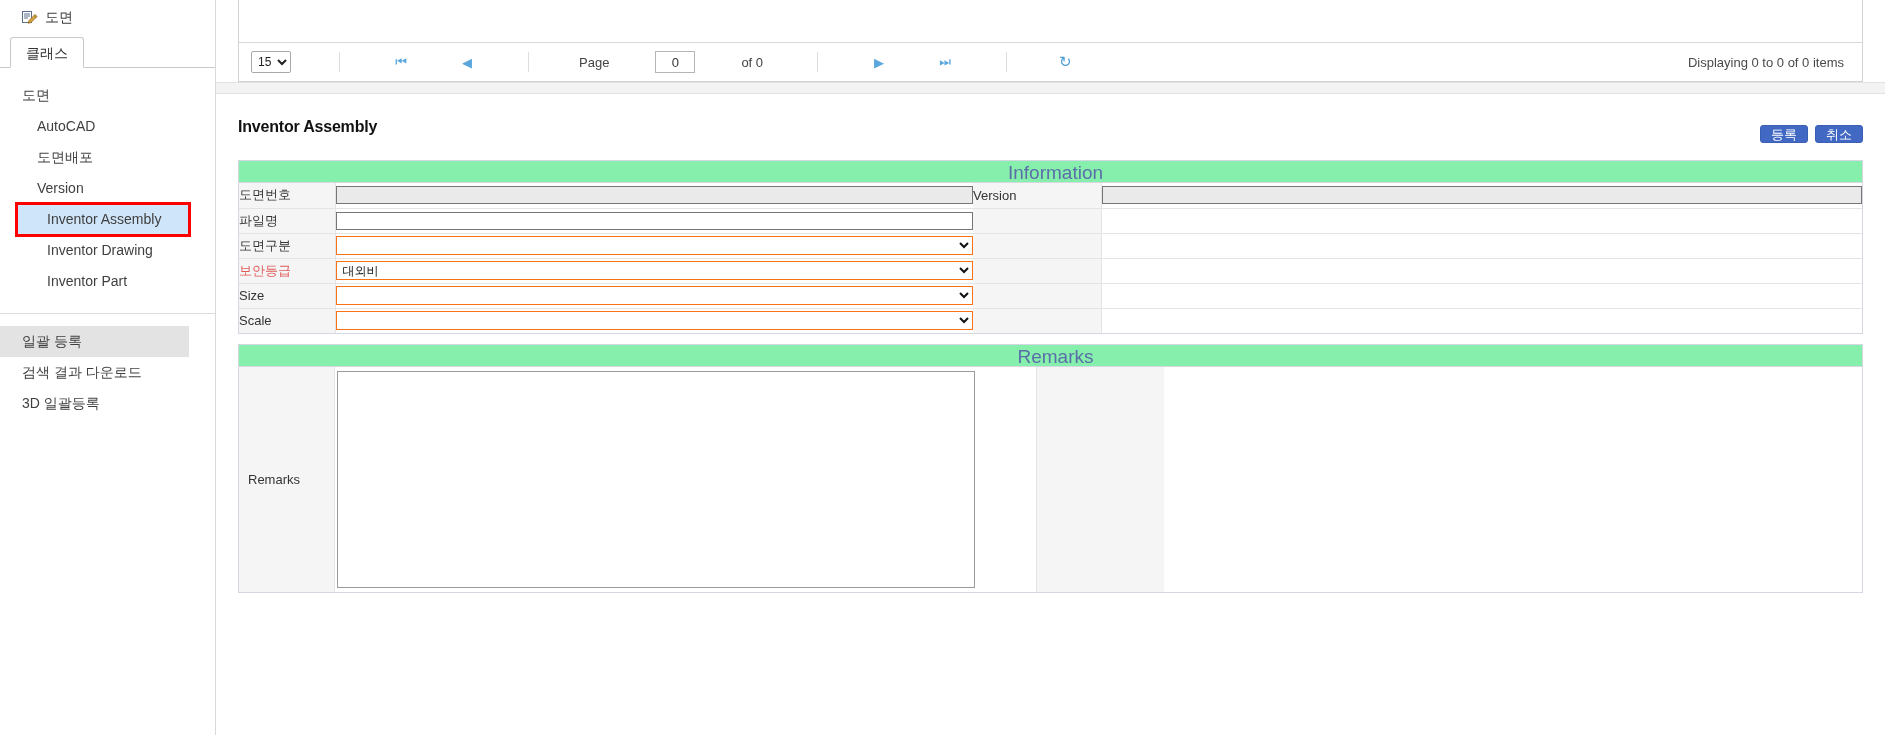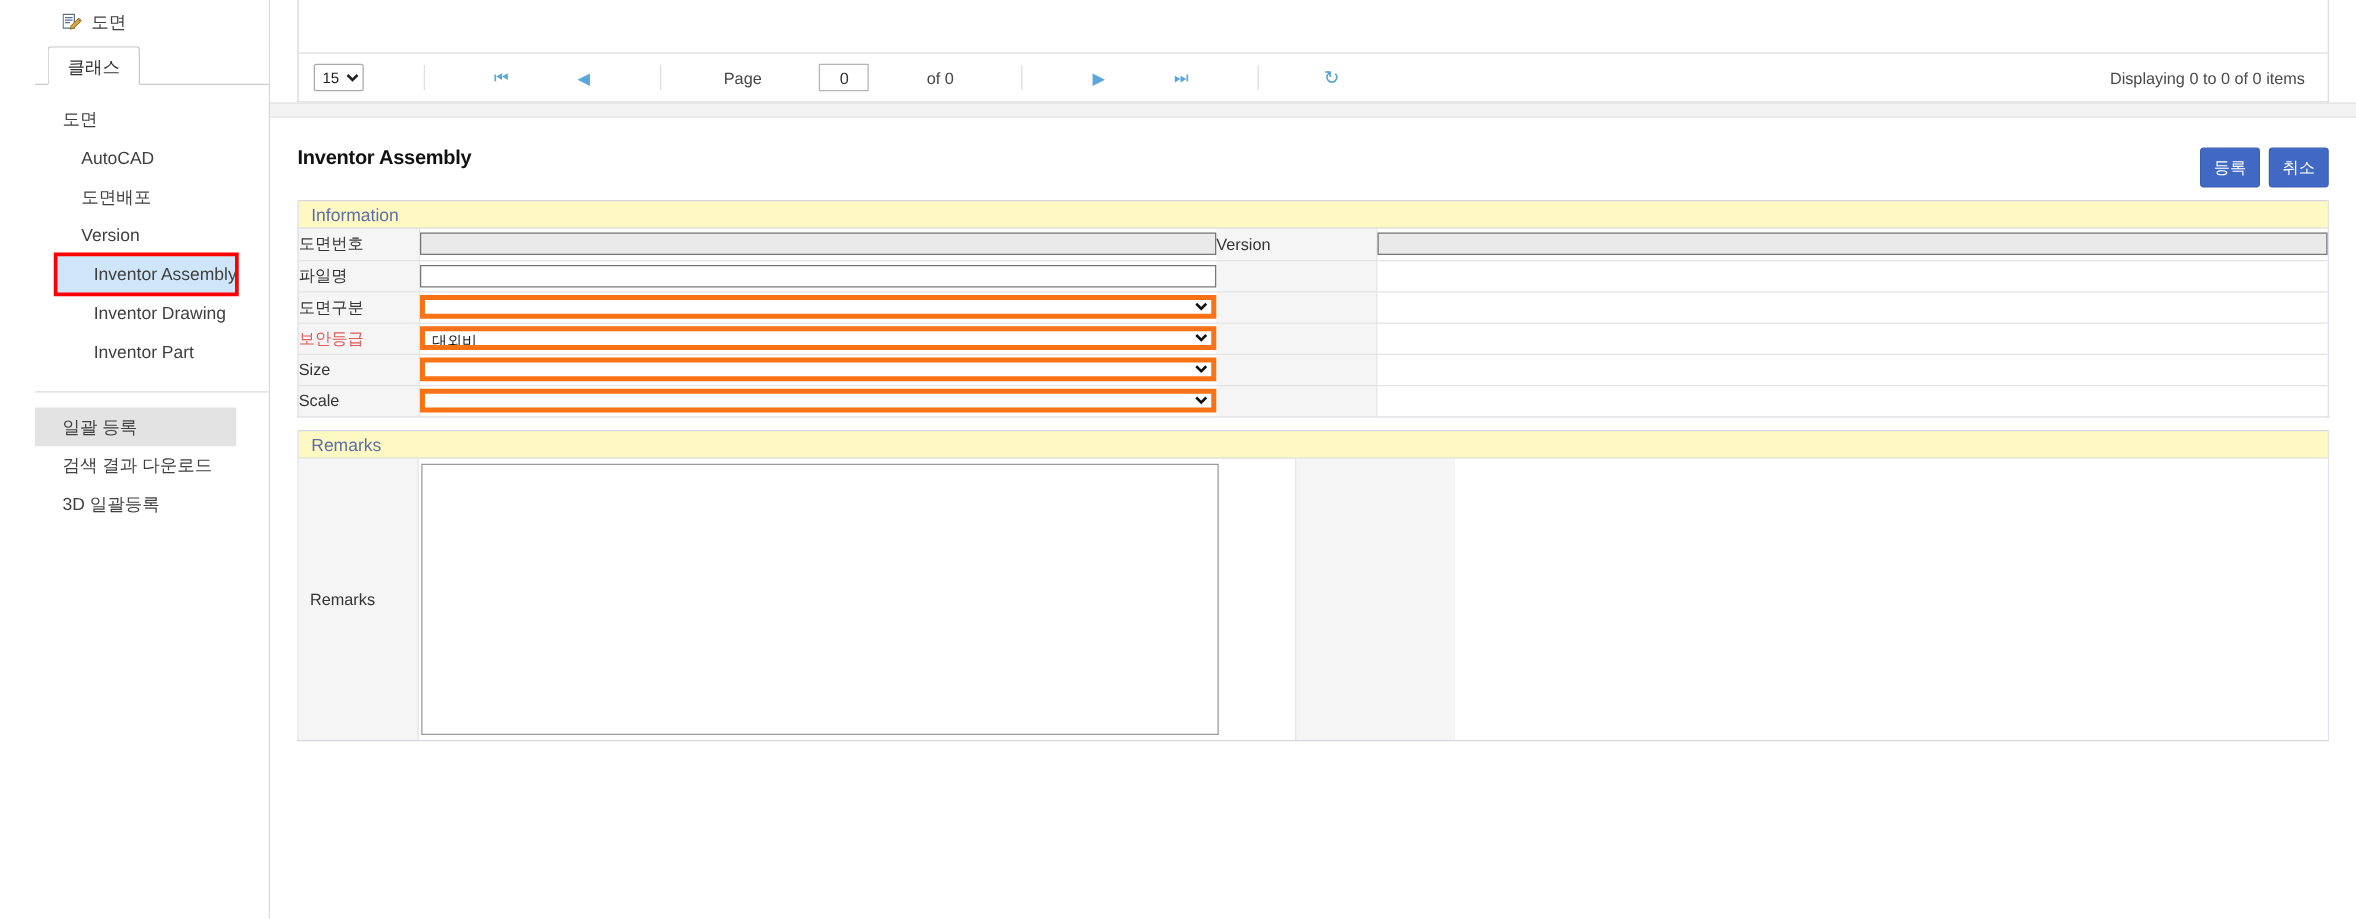--- a/index.html
+++ b/index.html
@@ -17,21 +17,20 @@
   
   .sidebar {
     width: 216px;
     min-width: 216px;
     height: 735px;
     background: #ffffff;
     border-right: 1px solid #d9d9d9;
     display: flex;
     flex-direction: column;
     position: relative;
-    padding-left: 28px;
   }
   .sb-header {
     height: 35px;
     display: flex;
     align-items: center;
     padding-left: 22px;
     gap: 7px;
     background: #fff;
   }
   .sb-header-icon { width: 16px; height: 15px; display:block; }
@@ -174,42 +173,43 @@
     color: #111;
     letter-spacing: -0.2px;
   }
   .detail-actions { margin-left: auto; display: flex; gap: 7px; }
   .btn {
     background: #4169c4;
     color: #fff;
     border: 1px solid #3a5fb4;
     border-radius: 3px;
     font-size: 13px;
-    height: 32px;
+    height: 18px;
     min-width: 45px;
     padding: 0 10px;
     cursor: pointer;
     font-family: "Liberation Sans", sans-serif;
     margin-top: 13px;
   }
 
   .panel {
     border: 1px solid #d5d8e2;
     border-top: none;
     margin-bottom: 10px;
   }
   .panel-head {
-    background: #fef9c3;
+    background: #86efac;
     border-top: 1px solid #d5d8e2;
     border-bottom: 1px solid #d5d8e2;
     height: 23px;
     line-height: 23px;
     padding-left: 10px;
-    font-size: 14px;
+    font-size: 19px;
     color: #5b6ea8;
+    text-align: center;
   }
   table.form {
     width: 100%;
     border-collapse: collapse;
     table-layout: fixed;
   }
   table.form td {
     border-bottom: 1px solid #e4e4e4;
     padding: 0;
     height: 25px;
@@ -234,21 +234,21 @@
     font-size: 12px;
     padding: 0 3px;
     background: #fff;
     color: #111;
     font-family: "Liberation Sans", sans-serif;
   }
   input.txt.ro { background: #eaeaea; }
   select.sel {
     width: 100%;
     height: 19px;
-    border: 4px solid #f97316;
+    border: 1px solid #f97316;
     font-size: 12px;
     background: #fff;
     color: #111;
     font-family: "Liberation Sans", sans-serif;
     padding-left: 2px;
   }
 
   .remarks-body { display: flex; background: #fff; }
   .remarks-label {
     width: 96px;

